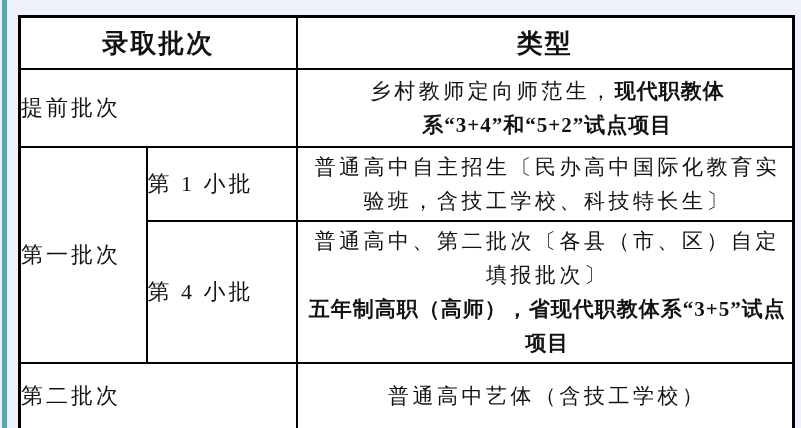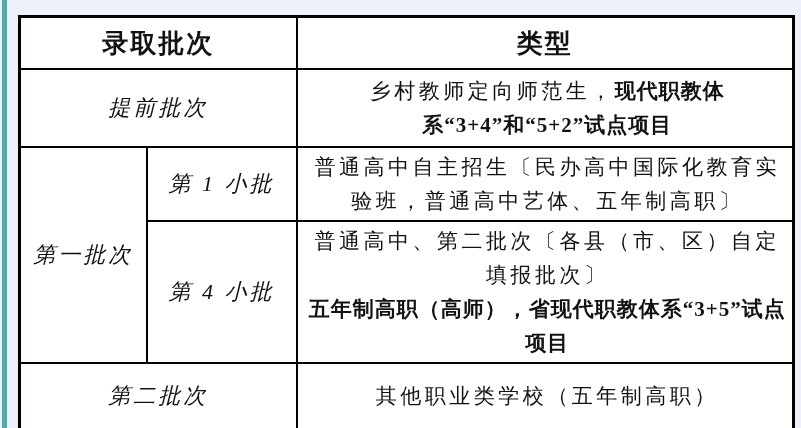--- a/index.html
+++ b/index.html
@@ -44,24 +44,22 @@
     font-size: 26px;
     letter-spacing: 2px;
     text-align: center;
     vertical-align: middle;
     height: 50px;
     padding: 0;
   }
   td.batch-cell {
     font-size: 22px;
     letter-spacing: 3px;
-    text-align: center;
     vertical-align: middle;
     padding: 0;
-    font-style: italic;
   }
   td.type-cell {
     font-size: 21px;
     line-height: 34px;
     text-align: center;
     vertical-align: middle;
     padding: 2px 4px 2px 9px;
   }
   .reg {
     letter-spacing: 3.5px;
@@ -99,30 +97,30 @@
       </tr>
 
       <tr class="r-advance">
         <td colspan="2" class="batch-cell">提前批次</td>
         <td class="type-cell"><span class="reg">乡村教师定向师范生，</span><span class="bold">现代职教体系“3+4”和“5+2”试点项目</span></td>
       </tr>
 
       <tr class="r-sub1">
         <td rowspan="2" class="batch-cell">第一批次</td>
         <td class="batch-cell">第 1 小批</td>
-        <td class="type-cell"><span class="reg">普通高中自主招生〔民办高中国际化教育实验班，普通高中艺体、五年制高职〕</span></td>
+        <td class="type-cell"><span class="reg">普通高中自主招生〔民办高中国际化教育实验班，含技工学校、科技特长生〕</span></td>
       </tr>
 
       <tr class="r-sub2">
         <td class="batch-cell">第 4 小批</td>
         <td class="type-cell">
           <div class="reg">普通高中、第二批次〔各县（市、区）自定填报批次〕</div>
           <div class="bold">五年制高职（高师），省现代职教体系“3+5”试点项目</div>
         </td>
       </tr>
 
       <tr class="r-second">
         <td colspan="2" class="batch-cell">第二批次</td>
-        <td class="type-cell"><span class="reg">其他职业类学校（五年制高职）</span></td>
+        <td class="type-cell"><span class="reg">普通高中艺体（含技工学校）</span></td>
       </tr>
     </tbody>
   </table>
 </div>
 
 </body></html>

